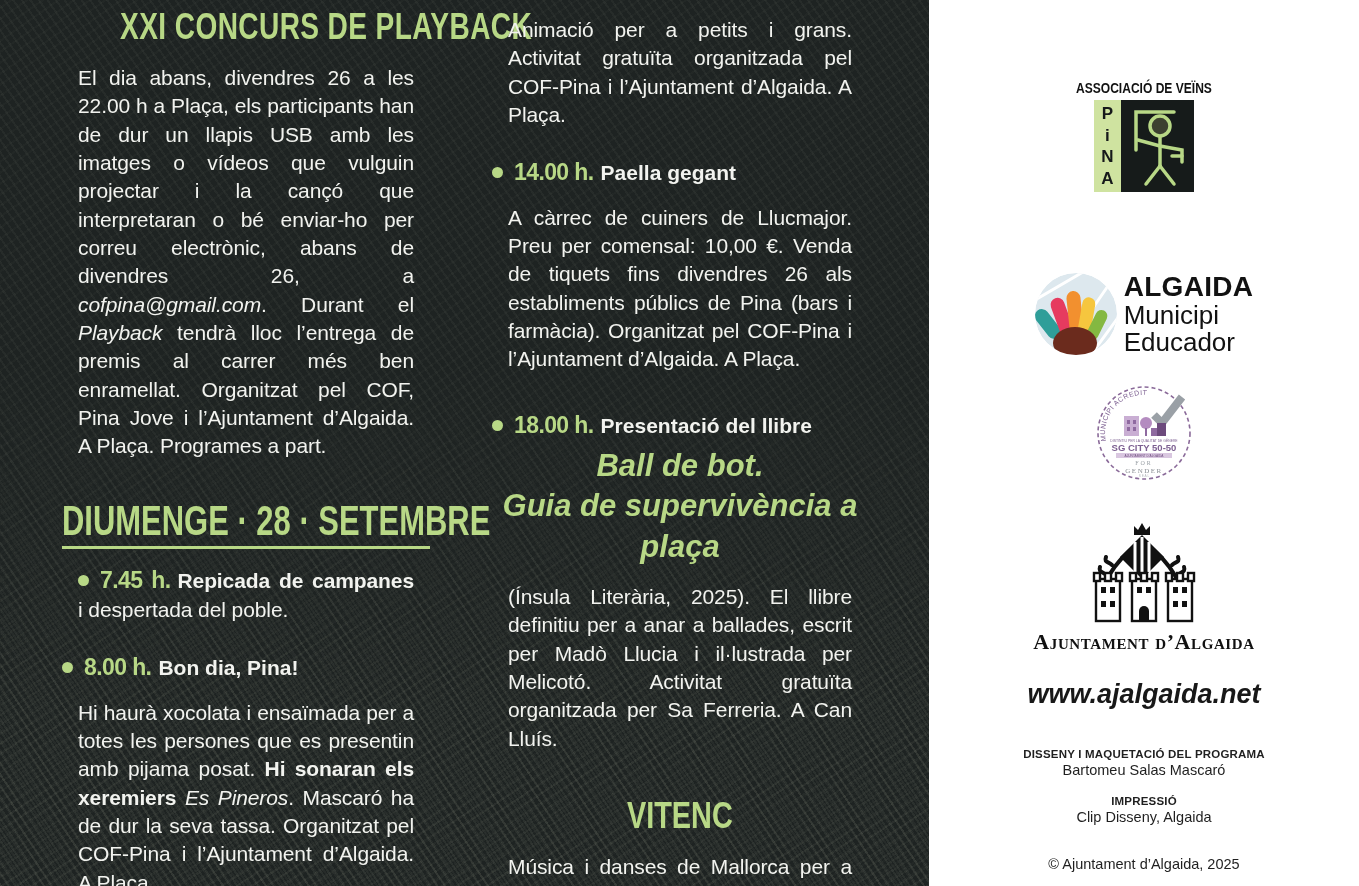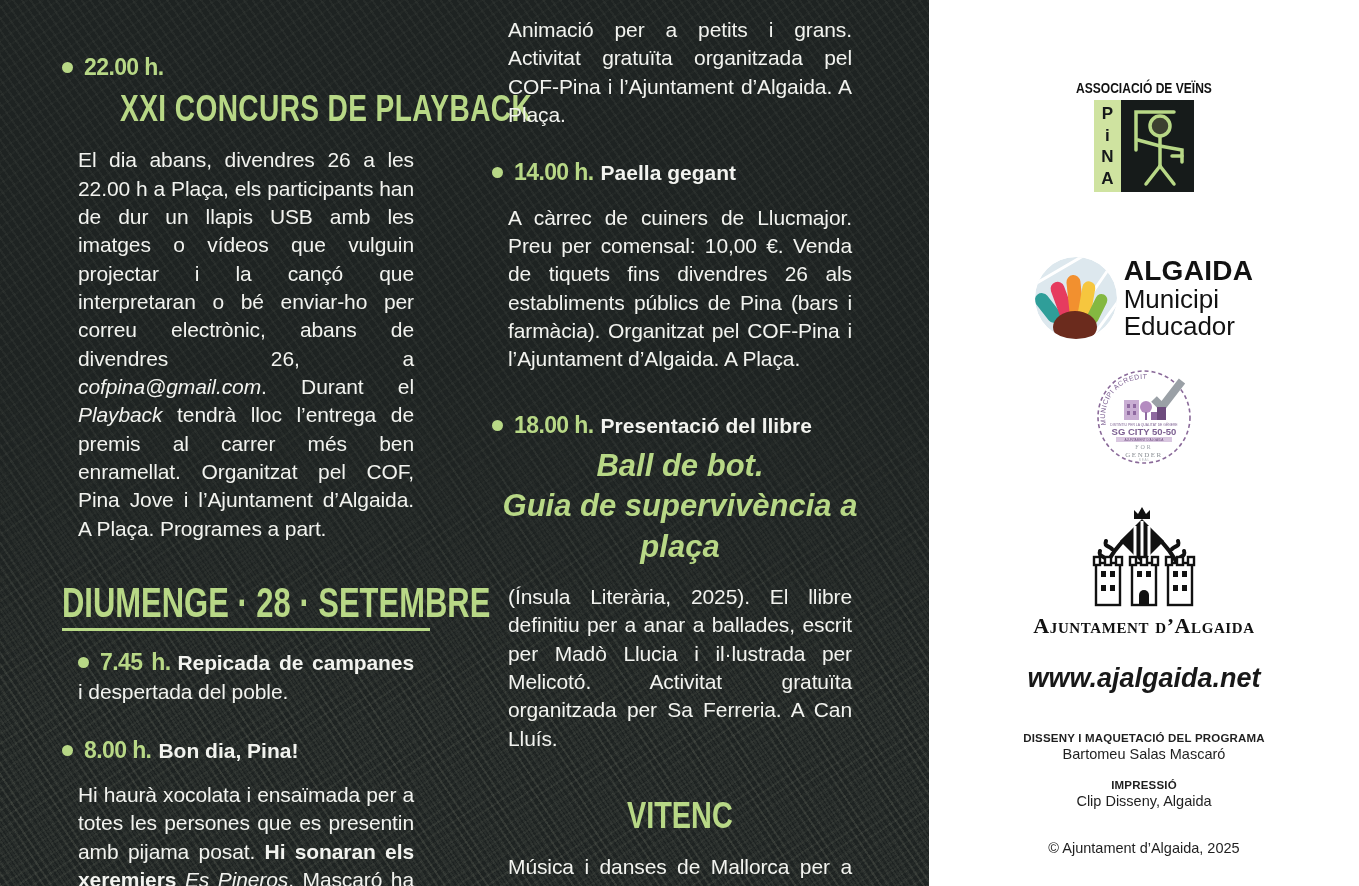--- a/index.html
+++ b/index.html
@@ -64,21 +64,21 @@
   }
   .pina-block{margin-top:80px;display:flex;flex-direction:column;align-items:center;}
   .pina-caption{font-size:14px;font-weight:bold;letter-spacing:0px;transform:scaleX(0.86);white-space:nowrap;color:#111;}
   .pina-logo{display:flex;margin-top:4px;height:92px;}
   .pina-strip{
     width:27px;background:#cfe3a0;display:flex;flex-direction:column;align-items:center;
     justify-content:space-between;padding:5px 0;box-sizing:border-box;
   }
   .pina-strip span{font-size:17px;font-weight:bold;line-height:1;color:#16191a;}
   .pina-figure-box{width:73px;background:#161b1a;display:flex;align-items:center;justify-content:center;}
-  .algaida-block{margin-top:64px;display:flex;align-items:center;gap:7px;}
+  .algaida-block{margin-top:80px;display:flex;align-items:center;gap:7px;}
   .algaida-text{line-height:1.06;}
   .algaida-name{font-size:28px;font-weight:bold;letter-spacing:0.3px;color:#121212;}
   .algaida-sub{font-size:26px;color:#121212;}
   .sg-block{margin-top:26px;}
   .council-block{margin-top:34px;display:flex;flex-direction:column;align-items:center;}
   .council-name{
     font-family:"Liberation Serif", serif;font-weight:bold;font-variant:small-caps;
     font-size:22px;letter-spacing:0.6px;margin-top:4px;color:#111;
   }
   .website{margin-top:24px;font-size:27px;font-weight:bold;font-style:italic;color:#181818;}
@@ -87,23 +87,20 @@
   .credit-label{font-size:11.5px;font-weight:bold;letter-spacing:0.2px;color:#1f1f1f;}
   .credit-value{font-size:14.5px;margin-top:2px;color:#1f1f1f;}
   .copyright{margin-top:12px;text-align:center;font-size:14.5px;line-height:1.45;color:#1f1f1f;}
 </style>
 </head>
 <body>
 
 <div class="dark-panel">
 
   <div class="col col-1">
-    <p class="event-line mt-top">
-      <span class="bullet"></span><span class="time">22.00 h.</span>
-    </p>
     <div class="cond-center h-playback">
       <span class="cond-inner">XXI CONCURS DE PLAYBACK</span>
     </div>
     <p class="body"><span>El dia abans, divendres 26 a les 22.00 h a Plaça, els participants han de dur un llapis USB amb les imatges o vídeos que vulguin projectar i la cançó que interpretaran o bé enviar-ho per correu electrònic, abans de divendres 26, a </span><em>cofpina@gmail.com</em><span>. Durant el </span><em>Playback</em><span> tendrà lloc l’entrega de premis al carrer més ben enramellat. Organitzat pel COF, Pina Jove i l’Ajuntament d’Algaida. A Plaça. Programes a part.</span></p>
 
     <div class="h-day">
       <span class="cond-inner">DIUMENGE · 28 · SETEMBRE</span>
       <div class="day-underline"></div>
     </div>
 

